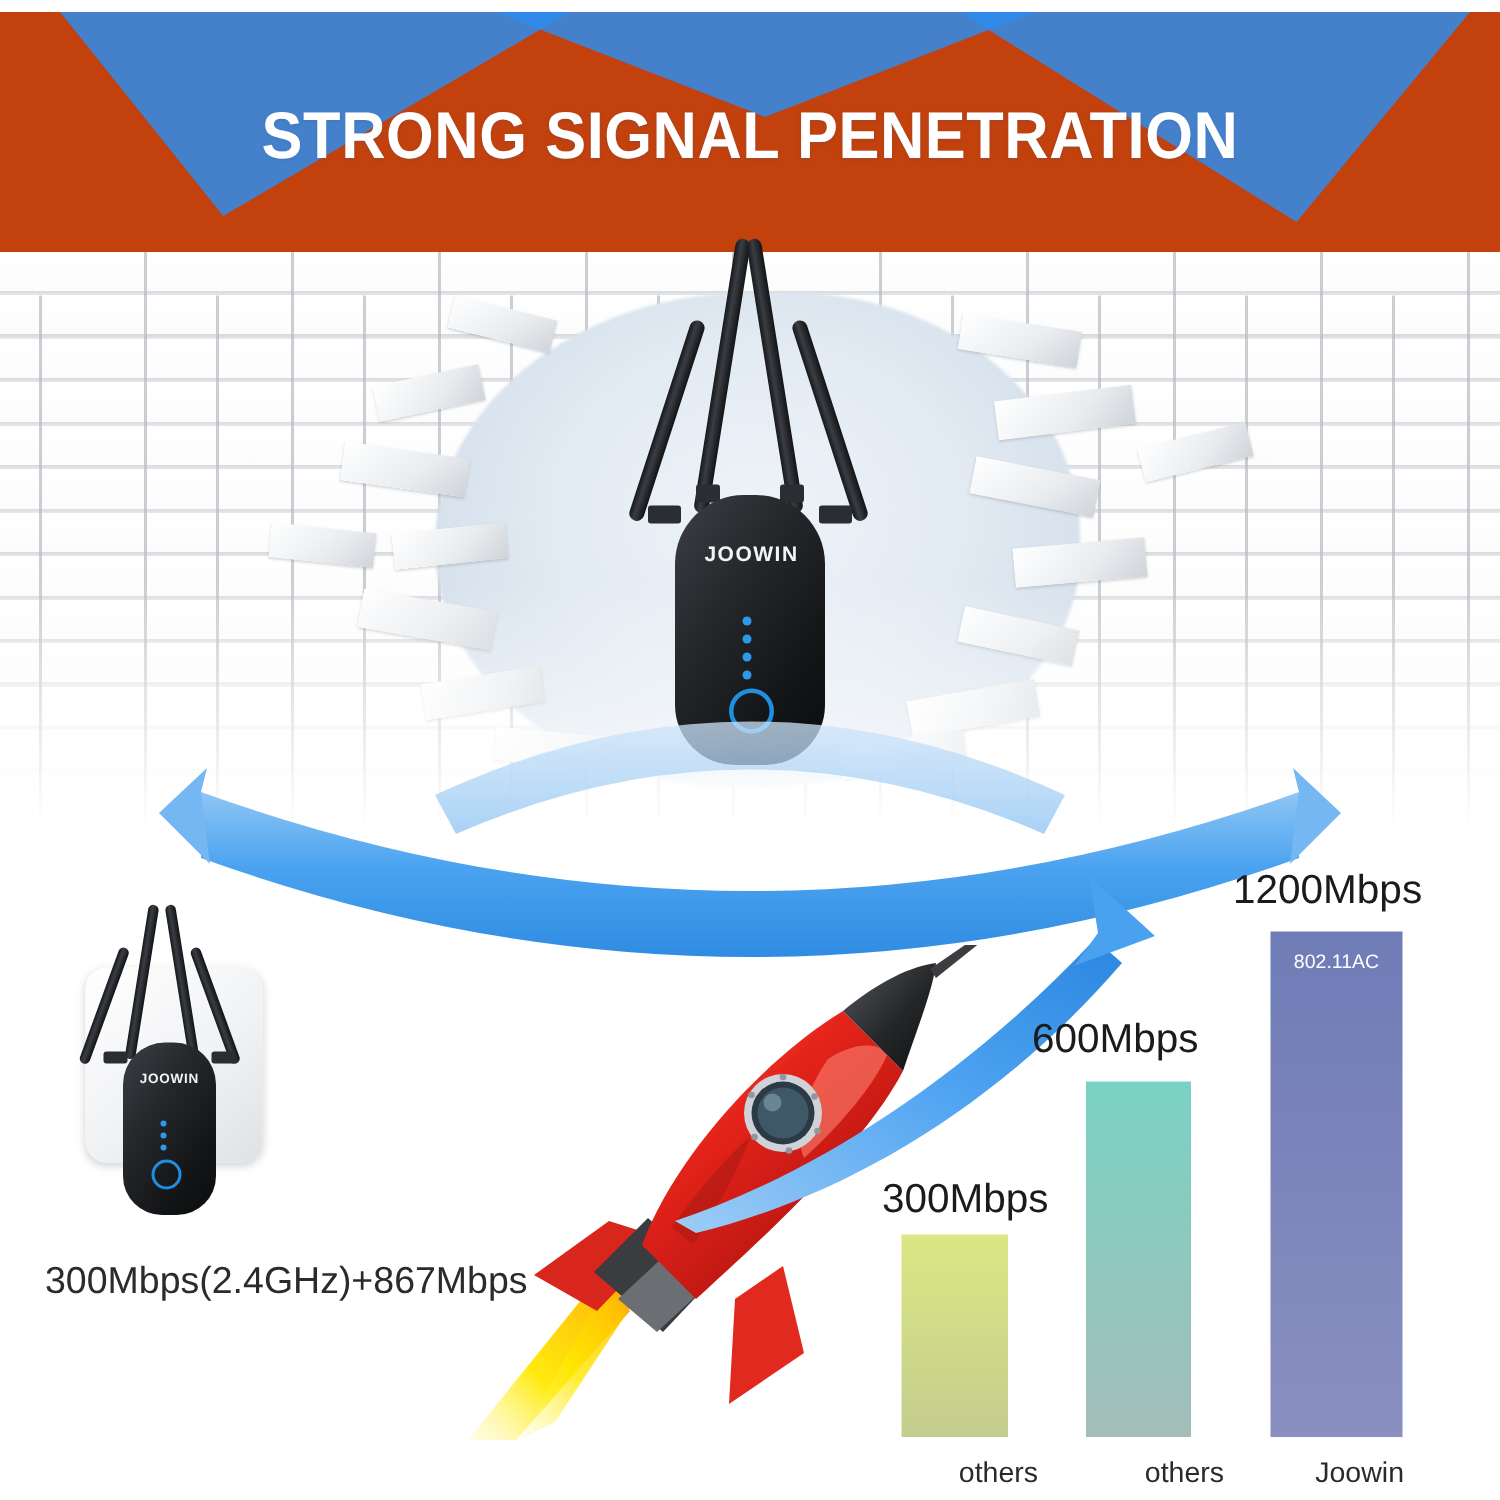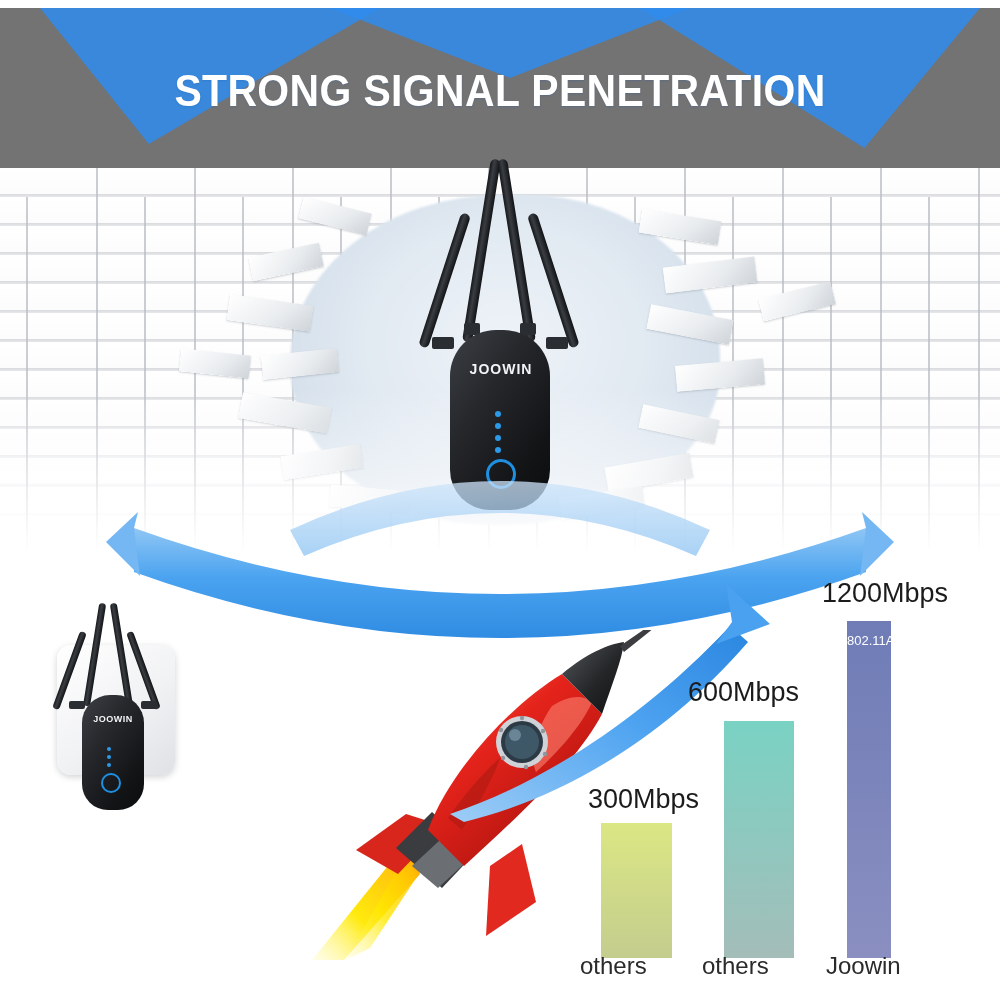--- a/index.html
+++ b/index.html
@@ -1,21 +1,21 @@
 <!DOCTYPE html>
 <html><head>
 <meta charset="utf-8">
 <style>
   html,body{margin:0;padding:0;background:#fff;}
   body{font-family:"Liberation Sans",sans-serif;}
   #stage{position:relative;width:1000px;height:1000px;overflow:hidden;background:#ffffff;}
 
   
   .banner{position:absolute;left:0;top:8px;width:1000px;height:160px;
-          background:#737373;overflow:hidden;}
+          background:#c2410c;overflow:hidden;}
   .banner .tri{position:absolute;top:0;background:#2f8ced;opacity:.85;}
   .tri-l{left:40px;top:-6px;width:340px;height:136px;
          clip-path:polygon(0% 0%,100% 0%,32% 100%);}
   .tri-r{left:640px;top:-6px;width:340px;height:140px;
          clip-path:polygon(0% 0%,100% 0%,66% 100%);}
   .tri-c{left:330px;top:-8px;width:360px;height:70px;opacity:.28;
          clip-path:polygon(0% 0%,100% 0%,50% 100%);}
   .banner-title{position:absolute;left:0;top:58px;width:1000px;text-align:center;
      color:#ffffff;font-size:44px;font-weight:700;letter-spacing:.4px;
      font-family:"Liberation Sans",sans-serif;
@@ -77,22 +77,22 @@
   .arc svg{display:block;overflow:visible;}
 
   
   .rocket{position:absolute;left:300px;top:630px;width:360px;height:330px;}
 
   
   .chart{position:absolute;left:560px;top:560px;width:440px;height:440px;}
   .bar{position:absolute;bottom:42px;}
   .bar-label{position:absolute;color:#1b1b1b;font-size:27px;
     font-family:"Liberation Sans",sans-serif;white-space:nowrap;}
-  .cat-label{position:absolute;bottom:20px;color:#2a2a2a;font-size:24px;
-    text-align:left;font-family:"Liberation Sans",sans-serif;}
+  .cat-label{position:absolute;bottom:6px;color:#2a2a2a;font-size:19px;
+    text-align:right;font-family:"Liberation Sans",sans-serif;}
   .bar-inner-label{position:absolute;top:12px;left:0;width:100%;text-align:center;
     color:#ffffff;font-size:13px;font-family:"Liberation Sans",sans-serif;}
 
   
   .caption{position:absolute;left:30px;top:838px;width:370px;
     color:#2b2b2b;font-size:25px;line-height:1.32;
     font-family:"Liberation Sans",sans-serif;}
 </style>
 </head>
 <body>
@@ -187,20 +187,21 @@
 
     <div class="body"></div>
     <div class="brand">JOOWIN</div>
     <div class="led" style="left:82px;top:142px;width:4px;height:4px;"></div>
     <div class="led" style="left:82px;top:150px;width:4px;height:4px;"></div>
     <div class="led" style="left:82px;top:158px;width:4px;height:4px;"></div>
     <div class="ring"></div>
   </div>
 
   <div class="caption">
+    <div>300Mbps(2.4GHz)+867Mbps</div>
   </div>
 
   <div class="rocket">
     <svg width="360" height="330" viewBox="0 0 360 330">
       <defs>
         <linearGradient id="flame" x1="1" y1="0" x2="0" y2="1">
           <stop offset="0%" stop-color="#ff7a00"></stop>
           <stop offset="25%" stop-color="#ffc400"></stop>
           <stop offset="60%" stop-color="#ffe900"></stop>
           <stop offset="100%" stop-color="#fff9a0" stop-opacity=".25"></stop>
@@ -273,20 +274,20 @@
     <div class="bar" style="left:41px;width:71px;height:135px;
                 background:linear-gradient(to bottom,#dbe784,#c4cd8e);"></div>
     <div class="cat-label" style="left:20px;width:112px;">others</div>
 
     <div class="bar-label" style="left:128px;top:117px;">600Mbps</div>
     <div class="bar" style="left:164px;width:70px;height:237px;
                 background:linear-gradient(to bottom,#79d2c3,#a4bdb9);"></div>
     <div class="cat-label" style="left:142px;width:114px;">others</div>
 
     <div class="bar-label" style="left:262px;top:18px;">1200Mbps</div>
-    <div class="bar" style="left:287px;width:44px;height:337px;
+    <div class="bar" style="left:287px;width:88px;height:337px;
                 background:linear-gradient(to bottom,#6f7cb6,#8a8fc0);">
       <div class="bar-inner-label">802.11AC</div>
     </div>
     <div class="cat-label" style="left:266px;width:110px;">Joowin</div>
   </div>
 
 </div>
 
 </body></html>

